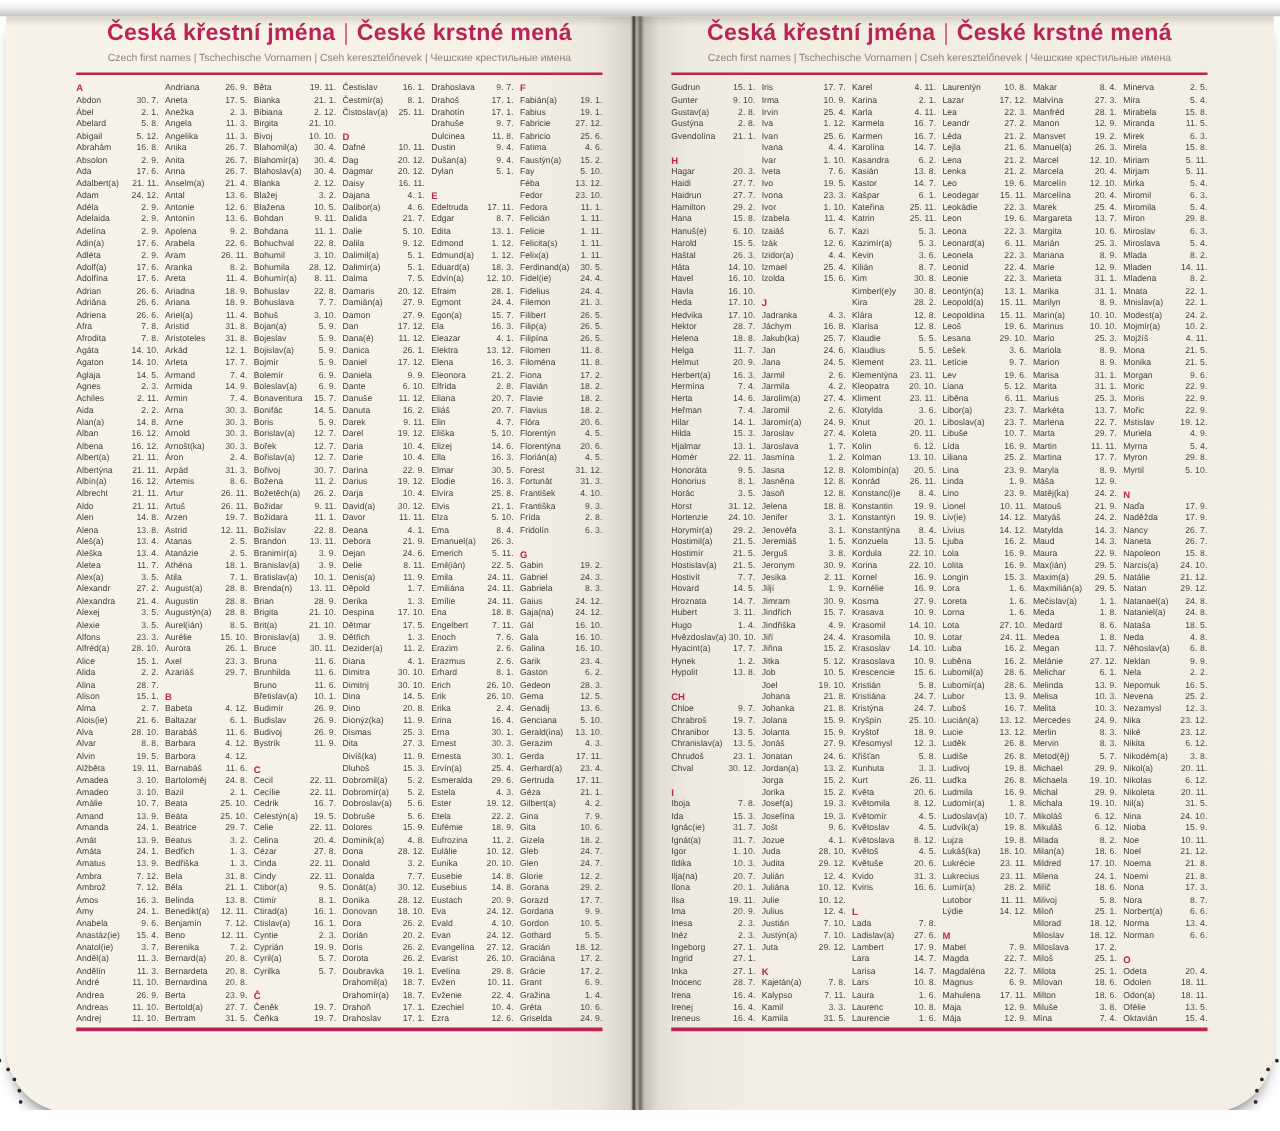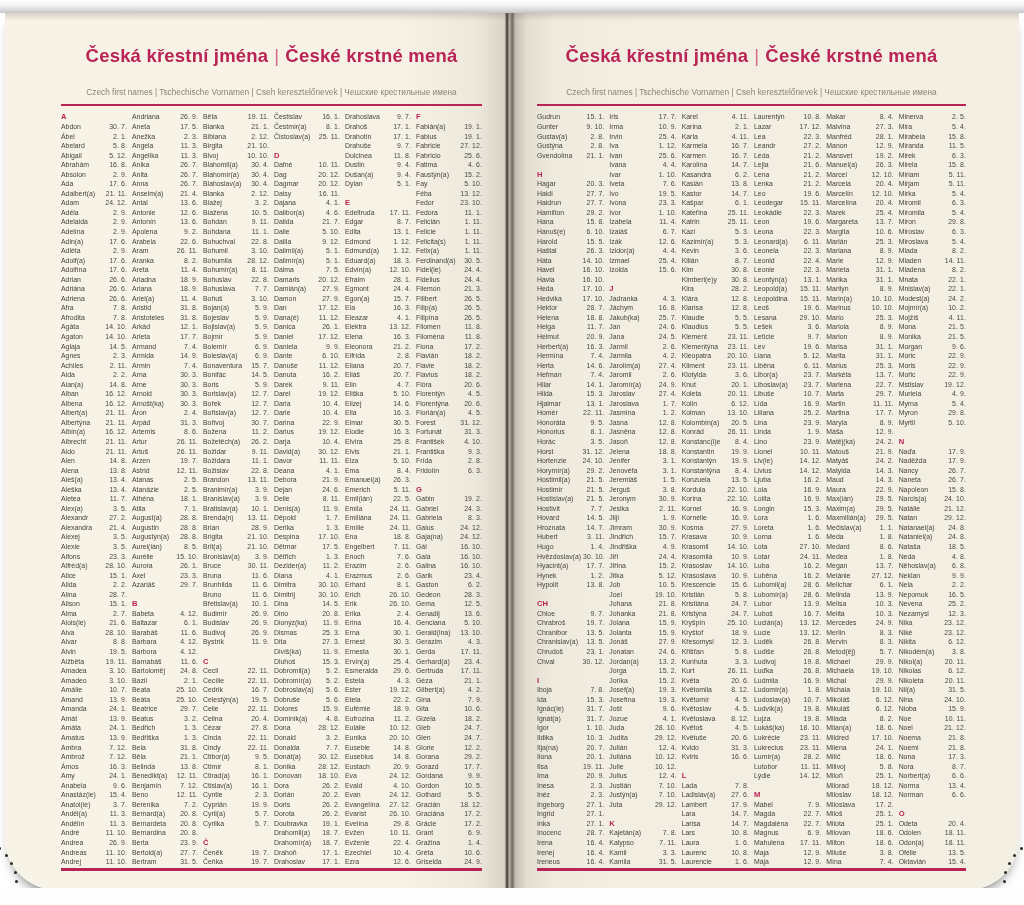--- a/index.html
+++ b/index.html
@@ -37,27 +37,27 @@
     border-radius:0 0 52px 0;
     padding:0 53px 0 25px;
   }
   .page::before{ 
     content:"";position:absolute;left:0;top:0;right:0;height:8px;
     background:linear-gradient(180deg,rgba(90,85,75,.20),rgba(90,85,75,0));
     pointer-events:none;
   }
   .page-header{ text-align:center; }
   .page-title{
-    margin-top:30px;height:26px;line-height:26px;
+    height:26px;line-height:26px;
     font-size:18.5px;font-weight:bold;color:var(--accent);
     letter-spacing:.2px;white-space:nowrap;
   }
   .title-sep{font-weight:normal;color:#d4688c;padding:0 6px;}
   .page-subtitle{
-    margin-top:18px;height:11px;line-height:11px;
+    margin-top:2px;height:11px;line-height:11px;
     font-size:8.3px;color:#8b8276;white-space:nowrap;
   }
   .rule{
     height:2.4px;background:var(--accent);border:none;margin:0;
   }
   .rule-top{margin-top:6px;}
   .rule-bottom{margin-top:1px;}
   .grid{
     margin-top:6px;height:755px;display:flex;gap:5px;
   }

